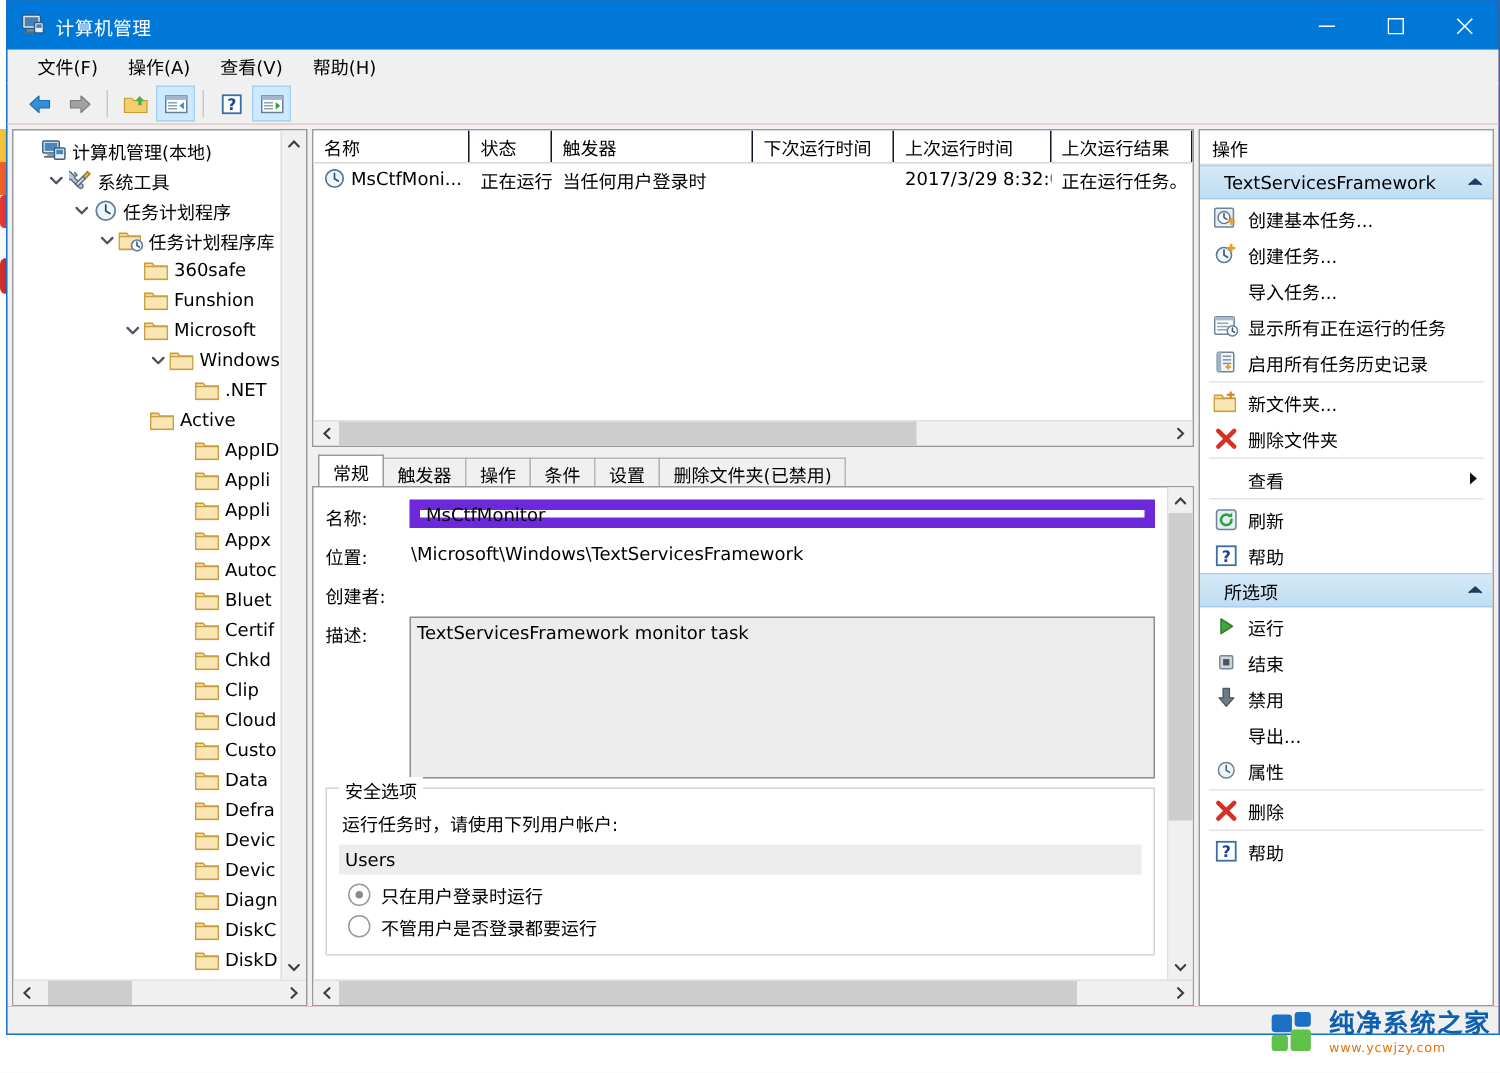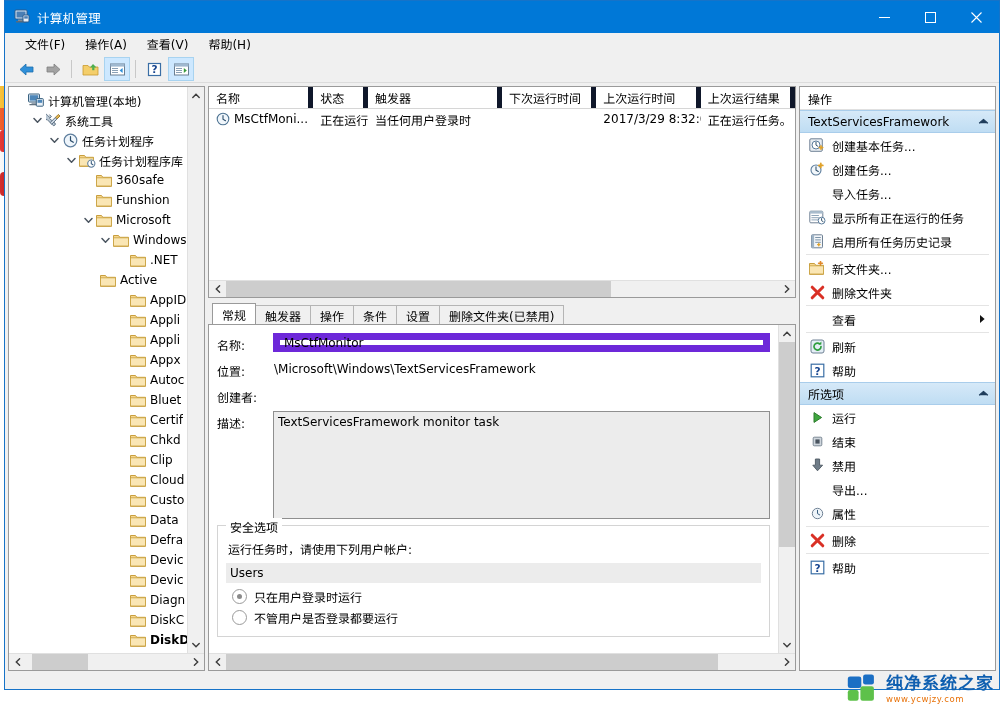--- a/index.html
+++ b/index.html
@@ -79,21 +79,21 @@
   
   #centerpane{flex:1 1 auto;min-width:0;margin:3px 0 0 3px;display:flex;flex-direction:column;}
   
   #listbox{
     height:212px;flex:0 0 212px;background:#fff;border:1px solid #9a9a9a;
     box-sizing:border-box;display:flex;flex-direction:column;overflow:hidden;
   }
   #lhdr{height:21px;flex:0 0 21px;display:flex;background:#fff;border-bottom:1px solid #d6d6d6;}
   #lhdr .hc{
     display:flex;align-items:center;padding-left:7px;font-size:12px;
-    border-right:5px solid #0f172a;box-sizing:border-box;white-space:nowrap;overflow:hidden;
+    border-right:1px solid #0f172a;box-sizing:border-box;white-space:nowrap;overflow:hidden;
   }
   #lrows{flex:1 1 auto;overflow:hidden;}
   .lrow{height:20px;display:flex;align-items:center;font-size:12px;}
   .lcell{padding-left:7px;box-sizing:border-box;white-space:nowrap;overflow:hidden;display:flex;align-items:center;}
 
   
   #detailwrap{flex:1 1 auto;display:flex;flex-direction:column;min-height:0;margin-top:5px;}
   #tabstrip{height:21px;flex:0 0 21px;display:flex;align-items:flex-end;padding-left:4px;}
   .tab{
     height:19px;padding:0 9px;display:flex;align-items:center;font-size:12px;
@@ -130,21 +130,21 @@
   
   #actionspane{
     width:197px;flex:0 0 197px;margin:3px 3px 0 3px;background:#fff;
     border:1px solid #9a9a9a;box-sizing:border-box;display:flex;flex-direction:column;overflow:hidden;
   }
   #apane-title{height:22px;flex:0 0 22px;display:flex;align-items:center;padding-left:8px;
                font-size:12px;border-bottom:1px solid #e0e0e0;background:#fff;}
   #apane-scroll{flex:1 1 auto;display:flex;min-height:0;}
   #apane-list{flex:1 1 auto;min-width:0;overflow:hidden;}
   .sect-hdr{
-    height:21px;display:flex;align-items:center;padding:0 6px 0 8px;font-size:12px;
+    height:21px;display:flex;align-items:center;padding:0 6px 0 16px;font-size:12px;
     background:linear-gradient(to bottom,#d6e9f8,#bfddf3);border-top:1px solid #a9cdeb;
     border-bottom:1px solid #a9cdeb;
   }
   .sect-hdr .st{flex:1 1 auto;overflow:hidden;white-space:nowrap;}
   .aitem{height:24px;display:flex;align-items:center;font-size:12px;padding-left:7px;white-space:nowrap;}
   .aitem .aic{width:20px;flex:0 0 20px;display:flex;align-items:center;justify-content:center;margin-right:5px;}
   .aitem .alab{flex:1 1 auto;overflow:hidden;}
   .adiv{height:1px;background:#e4e4e4;margin:1px 6px;}
 
   
@@ -553,21 +553,21 @@
             <div class="tnode" style="padding-left: 106px;">
               <span class="twist"></span>
               <span class="ticon">
                 <svg width="16" height="14" viewBox="0 0 16 14">
                   <path d="M0.5 2.5 h5 l1.3 1.8 H15.5 v9 H0.5 Z" fill="#f6d68f" stroke="#c89f3e" stroke-width="1"></path>
                   <path d="M0.5 4.8 H15.5 v8.2 H0.5 Z" fill="#fae6b4" stroke="#c89f3e" stroke-width=".8"></path>
                 </svg>
               </span>
               <span class="tlabel">DiskC</span>
             </div>
-            <div class="tnode" style="padding-left: 106px; font-weight: bold;">
+            <div class="tnode" style="padding-left: 106px;">
               <span class="twist"></span>
               <span class="ticon">
                 <svg width="16" height="14" viewBox="0 0 16 14">
                   <path d="M0.5 2.5 h5 l1.3 1.8 H15.5 v9 H0.5 Z" fill="#f6d68f" stroke="#c89f3e" stroke-width="1"></path>
                   <path d="M0.5 4.8 H15.5 v8.2 H0.5 Z" fill="#fae6b4" stroke="#c89f3e" stroke-width=".8"></path>
                 </svg>
               </span>
               <span class="tlabel">DiskD</span>
             </div>
             <div class="tnode" style="padding-left: 106px;">

